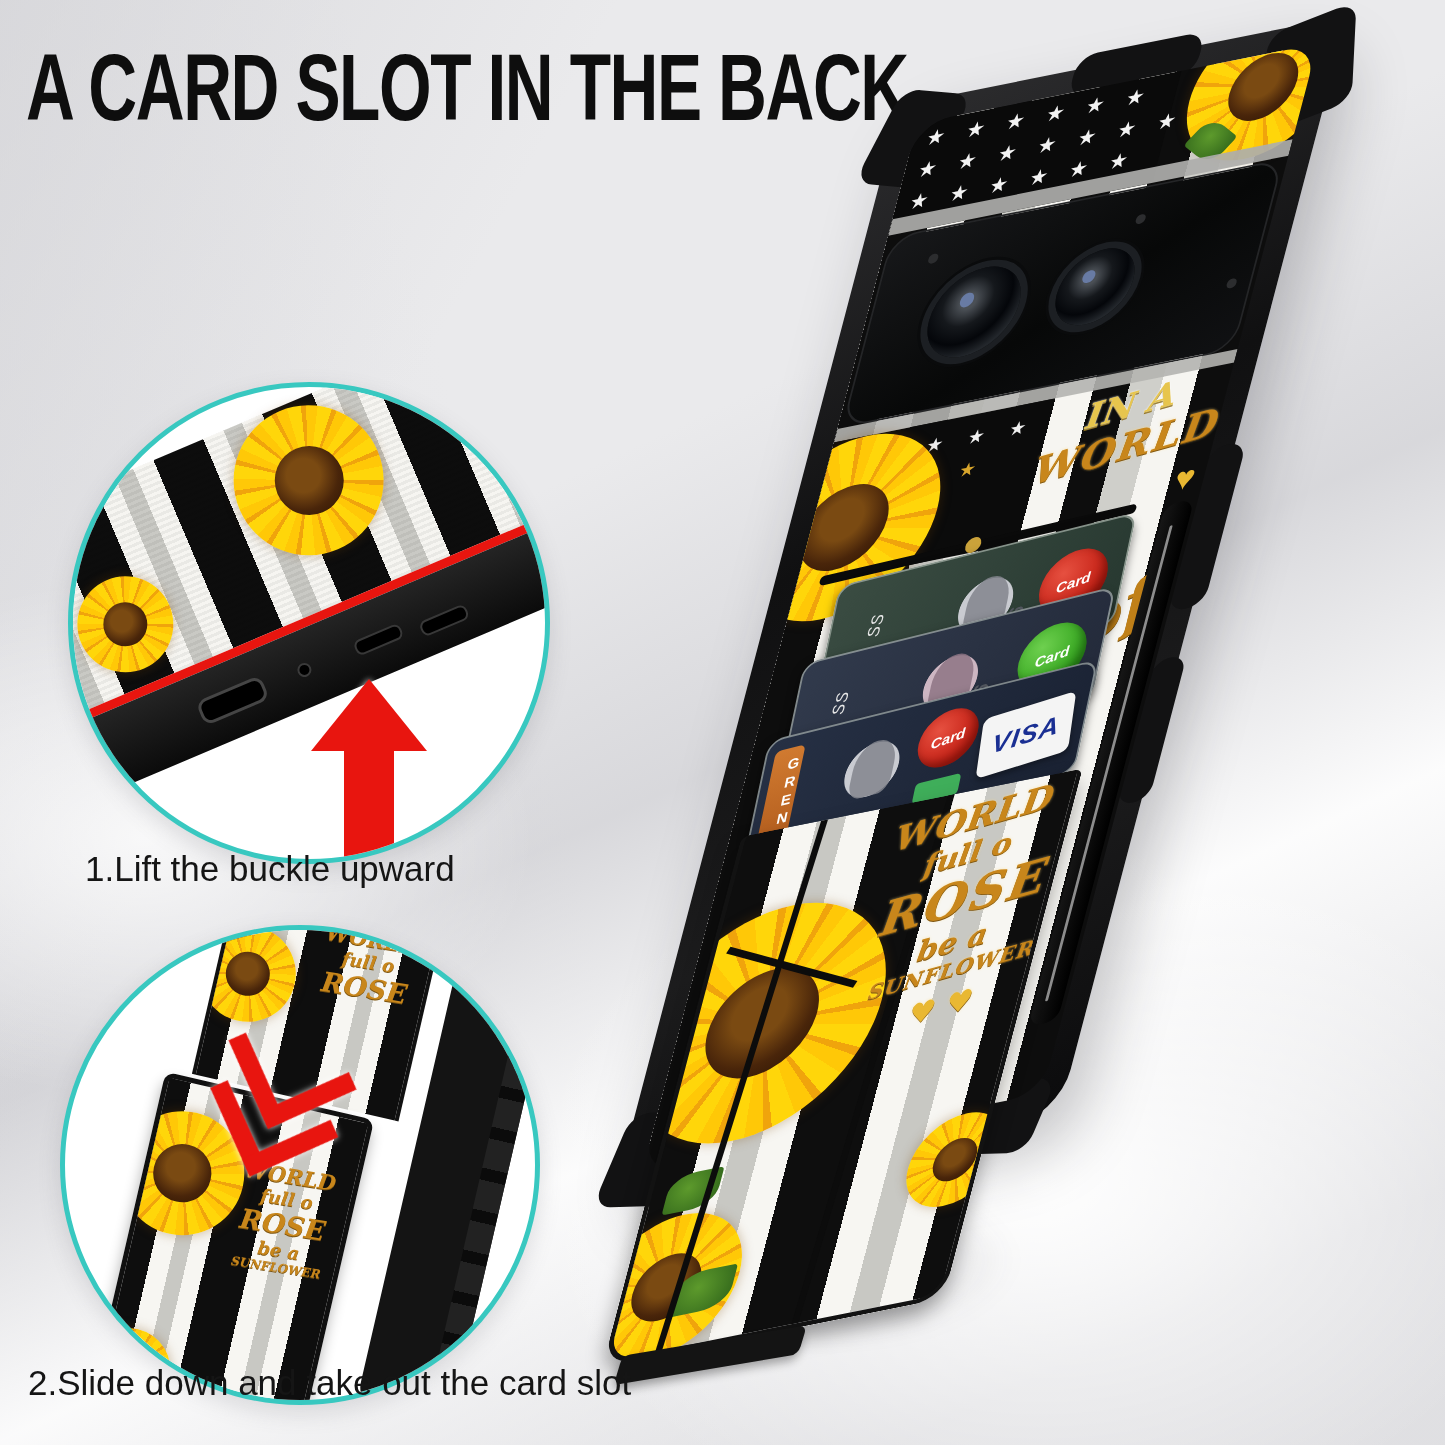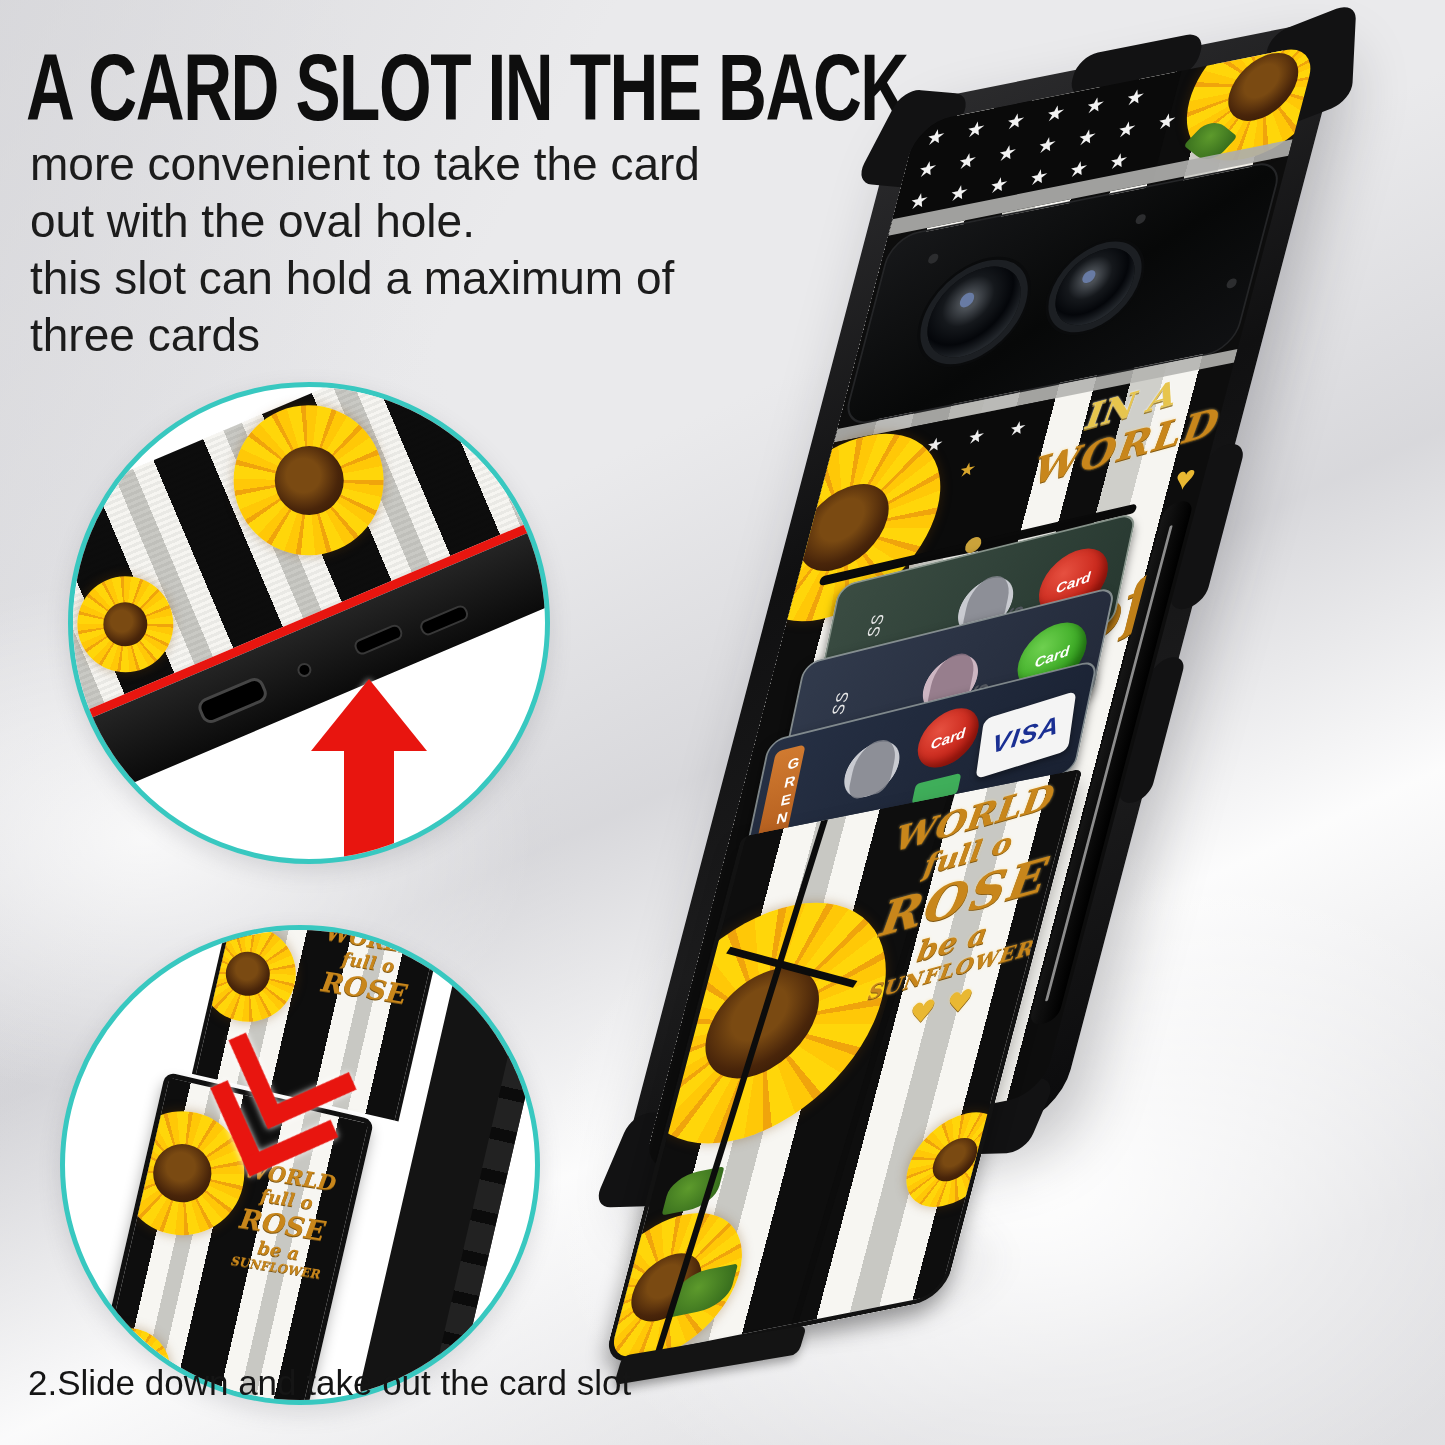--- a/index.html
+++ b/index.html
@@ -225,26 +225,20 @@
   .chev+.chev{margin-top:-46px;}
 </style>
 </head>
 <body style="--background: #eaeaec; --ring_teal: #38c8c0; --arrow_red: #e8150f; --gold: #c8861b; --case_black: #161616; --text_black: #121212; --sunflower_yellow: #ffd60a;">
 
 <div class="stage">
   <div class="sheen"></div>
 
   <h1 class="title">A CARD SLOT IN THE BACK</h1>
 
-  <div class="desc">
-    <div>more convenient to take the card</div>
-    <div>out with the oval hole.</div>
-    <div>this slot can hold a maximum of</div>
-    <div>three cards</div>
-  </div>
 
   <div class="phone-shadow"></div>
 
   <div class="phone">
     <div class="case"></div>
     <div class="nub nub-tl"></div>
     <div class="nub nub-t"></div>
     <div class="nub nub-tr"></div>
     <div class="nub nub-r1"></div>
     <div class="nub nub-r2"></div>
@@ -357,20 +351,21 @@
         <div class="mic"></div>
         <div class="spk spk1"></div>
         <div class="spk spk2"></div>
       </div>
     </div>
     <div class="arrow-up">
       <div class="head"></div>
       <div class="shaft"></div>
     </div>
   </div>
+  <div class="step step1">1.Lift the buckle upward</div>
 
   <div class="inset inset2">
     <div class="g2">
       <div class="mini-case"></div>
       <div class="mini-body mini-stripes">
         <div class="sunflower sf-m0"></div>
         <div class="mscript">
           <span class="s1">WORLD</span>
           <span class="s2">full o</span>
           <span class="s3">ROSE</span>

